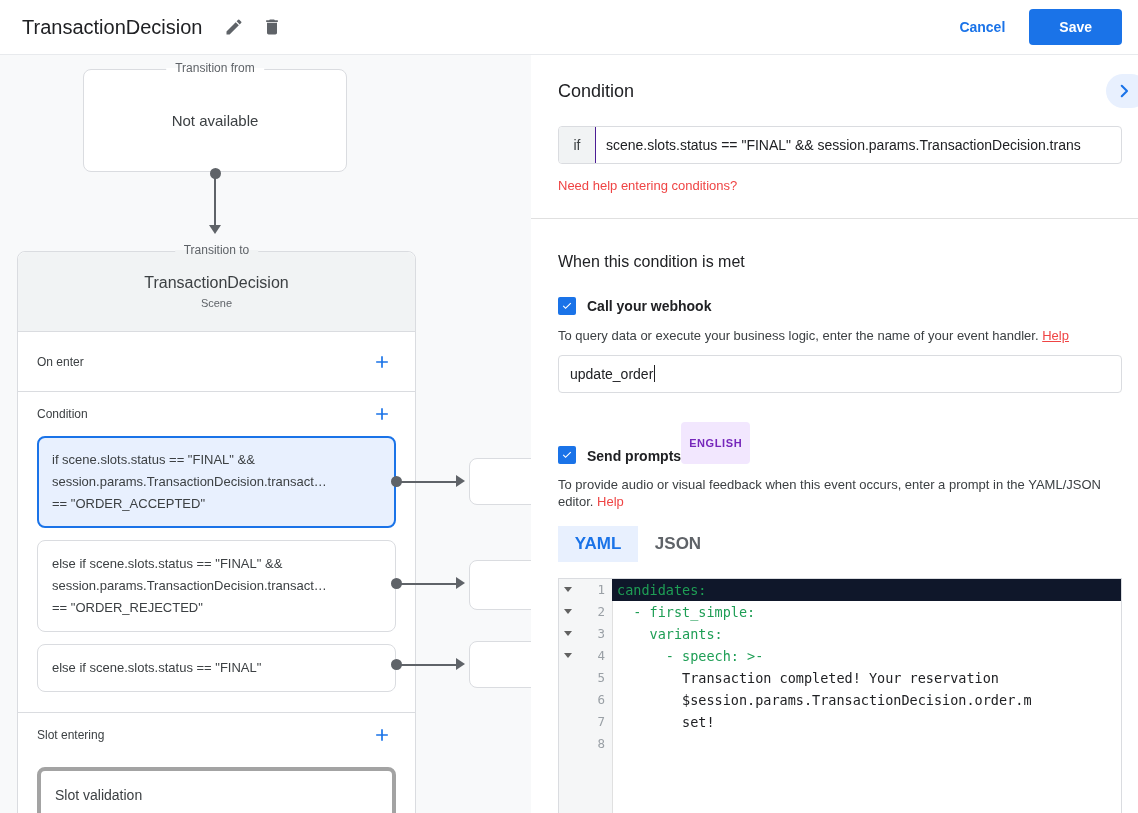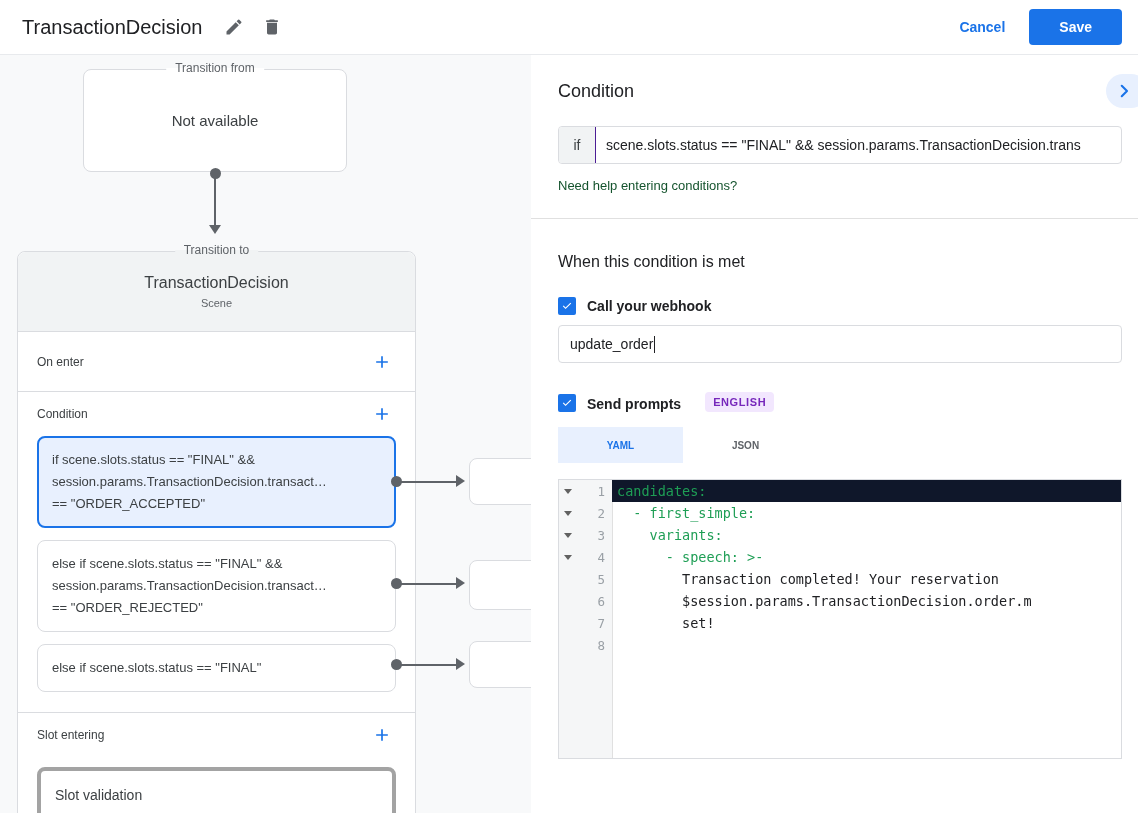--- a/index.html
+++ b/index.html
@@ -70,42 +70,42 @@
   .panel-title { font-size:18px; font-weight:400; color:#202124; line-height:24px; }
   .chevron-pill { position:absolute; top:19px; right:-10px; width:42px; height:34px;
     border-radius:17px; background:#e8f0fe; border:none; cursor:pointer;
     display:flex; align-items:center; justify-content:flex-start; padding-left:9px; }
   .if-row { margin-top:23px; height:38px; border:1px solid #dadce0; border-radius:4px;
     display:flex; align-items:stretch; overflow:hidden; background:#fff; }
   .if-prefix { width:37px; background:#f1f3f4; border-right:1px solid #4c1d95;
     display:flex; align-items:center; justify-content:center; font-size:14px; color:#3c4043; }
   .if-value { flex:1; display:flex; align-items:center; padding:0 10px; font-size:14px;
     color:#202124; white-space:nowrap; overflow:hidden; }
-  .link { color:#14532d; font-size:13px; text-decoration:none; cursor:pointer; }
+  .link { color:#ef4444; font-size:13px; text-decoration:none; cursor:pointer; }
   .help-link-row { margin-top:13px; line-height:16px; }
   .panel-divider { border:none; border-top:1px solid #e0e0e0; margin:24px -16px 0 -27px; }
   .h2 { margin-top:32px; font-size:16px; font-weight:400; color:#202124; line-height:22px; }
   .check-row { display:flex; align-items:center; margin-top:24px; }
   .check-row.second { margin-top:29px;align-items:flex-end; }
   .checkbox { width:18px; height:18px; border-radius:2px; background:#1a73e8;
     display:flex; align-items:center; justify-content:center; cursor:pointer; flex:none; }
   .check-label { margin-left:11px; font-size:14px; font-weight:700; color:#202124; }
-  .lang-badge { margin-left:24px; background:#f2e7fe; color:#7627bb; font-size:11px;
-    font-weight:700; letter-spacing:0.6px; padding:4px 8px; border-radius:4px; }
+  .lang-badge { margin-left:0; background:#f2e7fe; color:#7627bb; font-size:11px;
+    font-weight:700; letter-spacing:0.6px; padding:15px 8px; border-radius:4px; }
   .desc { margin-top:12px; font-size:13px; color:#3c4043; line-height:17.5px; max-width:564px; }
   .desc .link { font-size:13px; }
   .underline { text-decoration:underline; }
   .text-input { margin-top:10px; height:38px; border:1px solid #dadce0; border-radius:4px;
     display:flex; align-items:center; padding:0 11px; font-size:14px; color:#202124;
     background:#fff; cursor:text; }
   .caret { display:inline-block; width:1px; height:17px; background:#202124;
     margin-left:1px; vertical-align:middle; }
   .tabs { margin-top:15px; display:flex; }
-  .tab { width:125px; height:36px; display:flex; align-items:center; justify-content:center;
-    font-size:10px; font-weight:700; color:#5f6368; background:transparent; border:none;
+  .tab { width:80px; height:36px; display:flex; align-items:center; justify-content:center;
+    font-size:17px; font-weight:700; color:#5f6368; background:transparent; border:none;
     font-family:inherit; cursor:pointer; }
   .tab.active { background:#e8f0fe; color:#1a73e8; }
   
   .editor { margin-top:16px; border:1px solid #dadce0; height:280px; position:relative;
     background:#fff; overflow:hidden;
     font-family:"DejaVu Sans Mono","Liberation Mono",monospace; }
   .editor::before { content:""; position:absolute; left:0; top:0; bottom:0; width:53px;
     background:#f5f6f7; border-right:1px solid #e0e0e0; }
   .code-row { display:flex; height:22px; position:relative; }
   .gutter { width:53px; flex:none; display:flex; align-items:center; position:relative; z-index:2; }
@@ -251,34 +251,42 @@
     <div class="h2">When this condition is met</div>
 
     <div class="check-row">
       <div class="checkbox">
         <svg width="14" height="14" viewBox="0 0 24 24" fill="#fff">
             <path d="M9.55 17.3 4.8 12.55l1.4-1.4 3.35 3.35 8.25-8.25 1.4 1.4z"></path>
           </svg>
       </div>
       <span class="check-label">Call your webhook</span>
     </div>
+    <div class="desc">
+      <span>To query data or execute your business logic, enter the name of your event handler.</span>
+      <a class="link underline">Help</a>
+    </div>
     <div class="text-input">
       <span>update_order</span>
         <span class="caret"></span>
     </div>
 
     <div class="check-row second">
       <div class="checkbox">
         <svg width="14" height="14" viewBox="0 0 24 24" fill="#fff">
             <path d="M9.55 17.3 4.8 12.55l1.4-1.4 3.35 3.35 8.25-8.25 1.4 1.4z"></path>
           </svg>
       </div>
       <span class="check-label">Send prompts</span>
       <span class="lang-badge">ENGLISH</span>
     </div>
+    <div class="desc">
+      <span>To provide audio or visual feedback when this event occurs, enter a prompt in the YAML/JSON editor.</span>
+      <a class="link">Help</a>
+    </div>
 
     <div class="tabs">
       <button class="tab active">YAML</button>
       <button class="tab">JSON</button>
     </div>
 
     <div class="editor" id="code-editor">
         <div class="code-row">
           <div class="gutter">
             <span class="fold">

